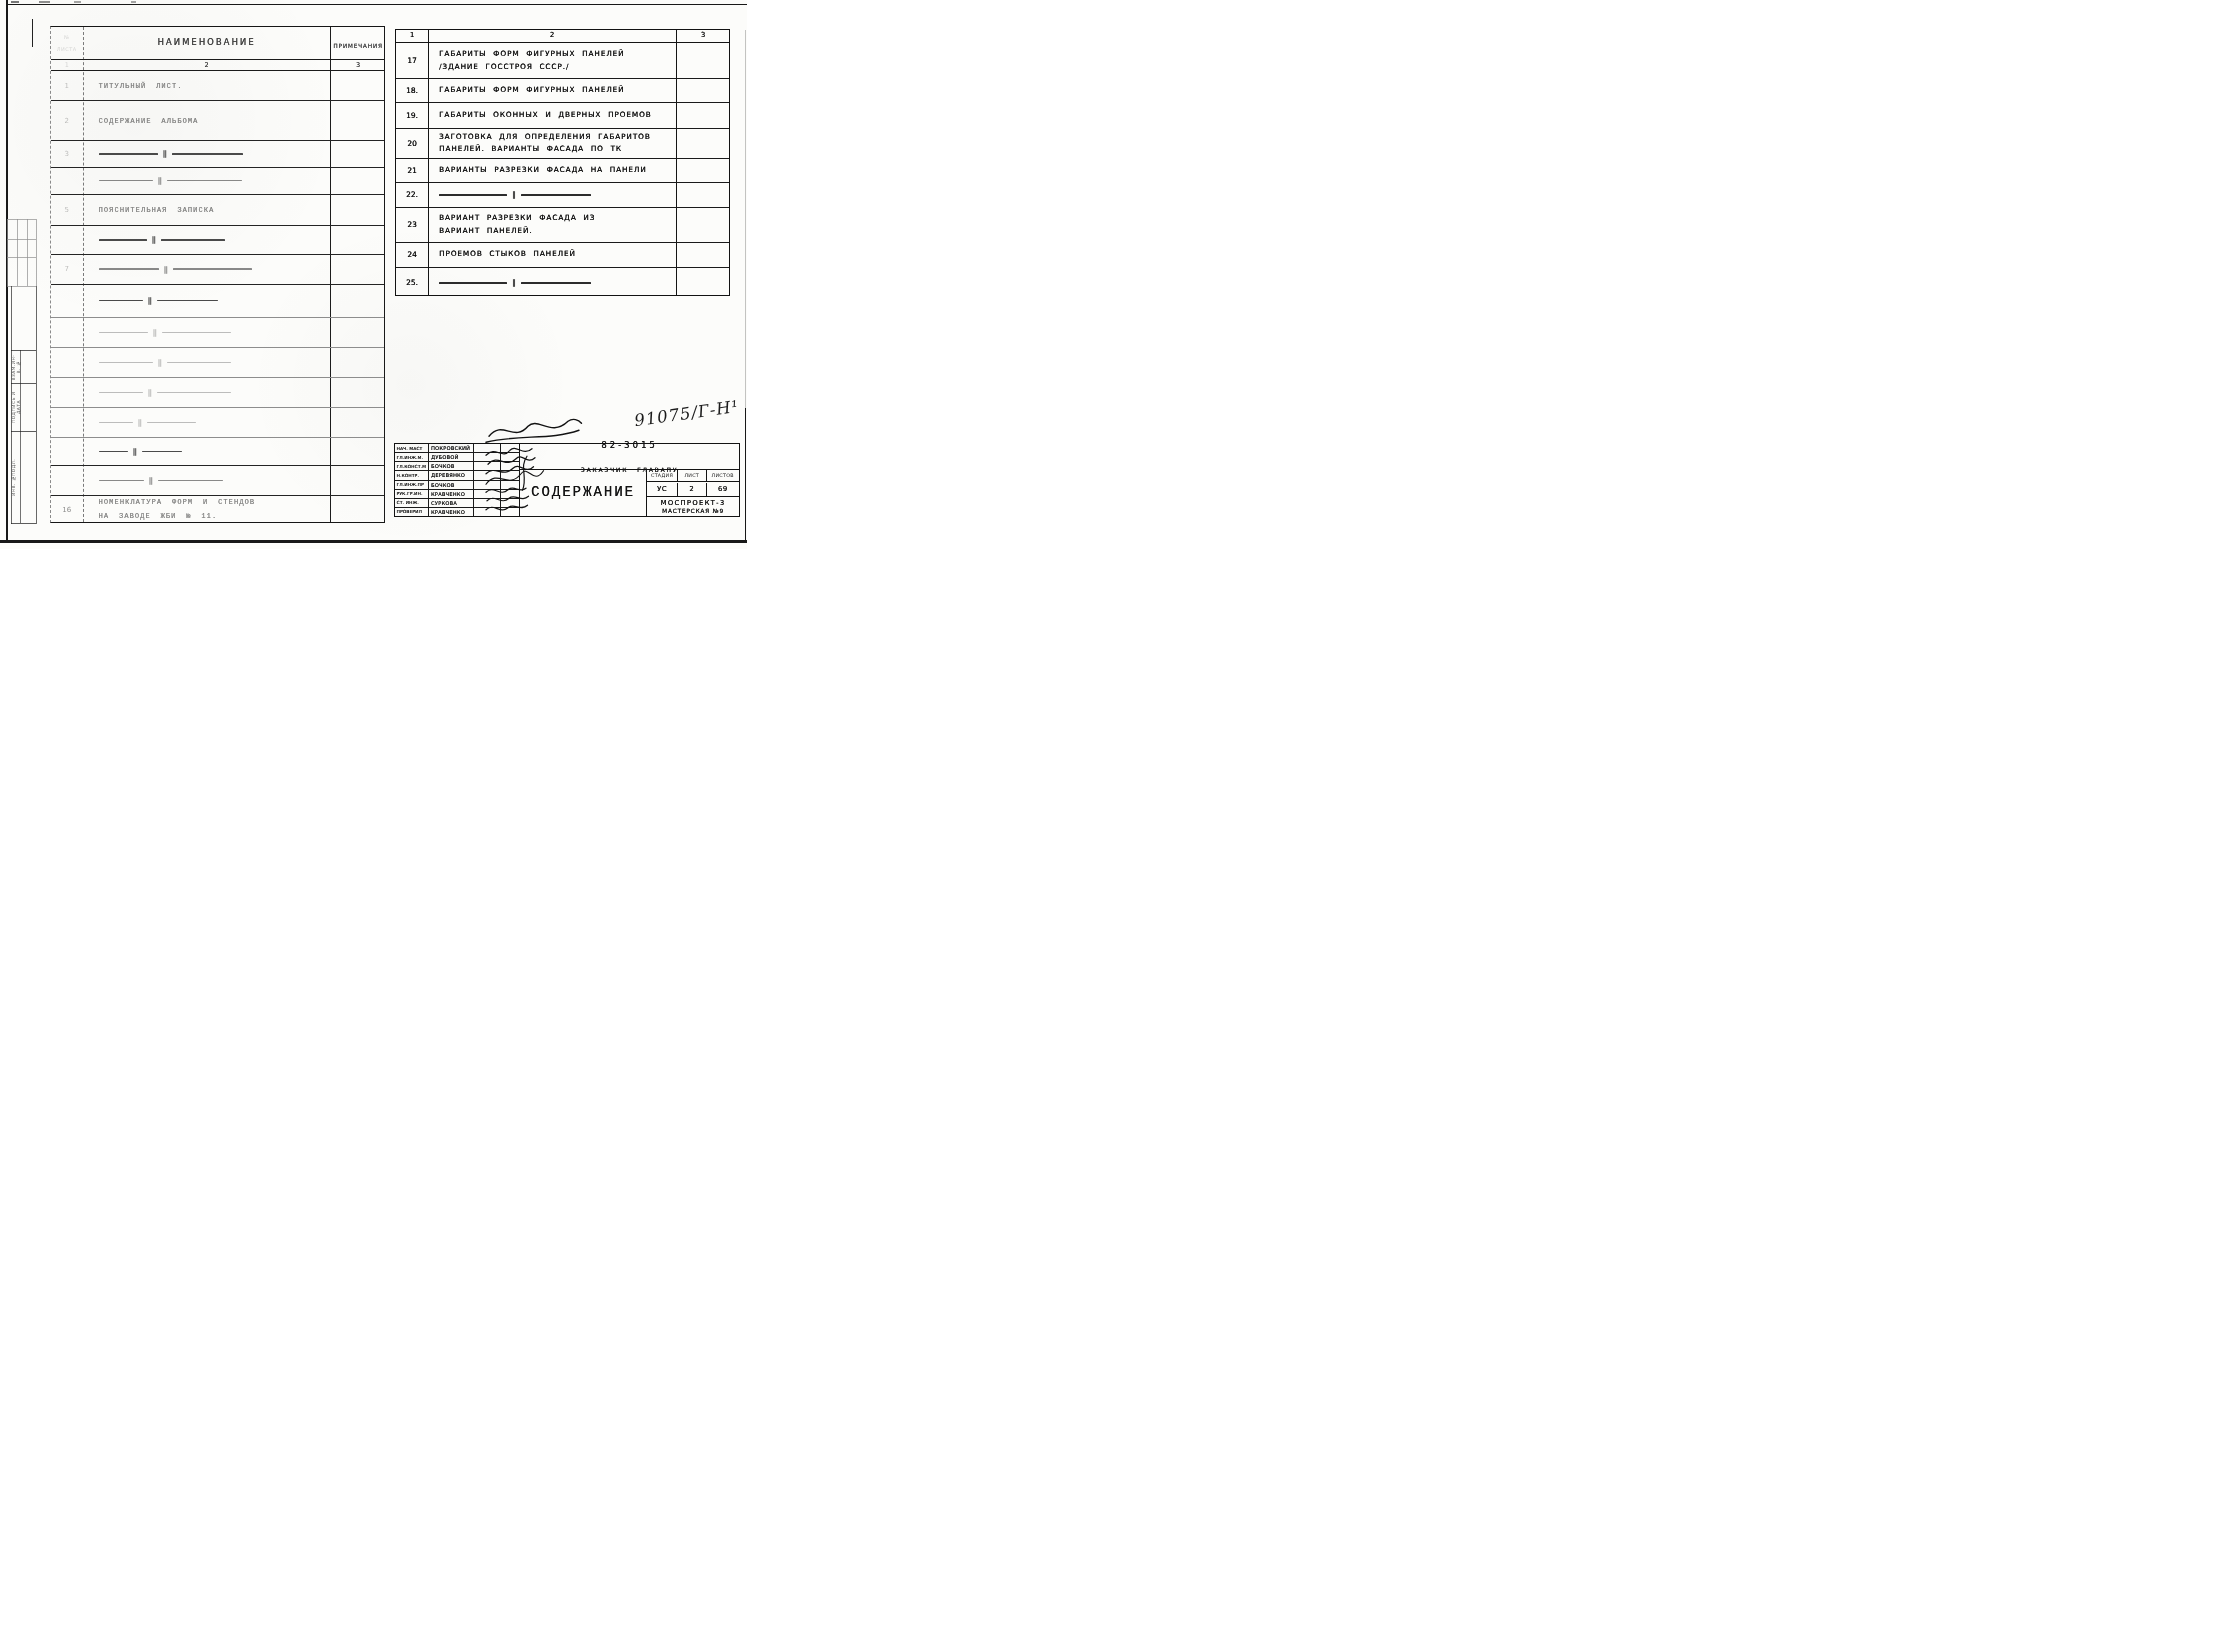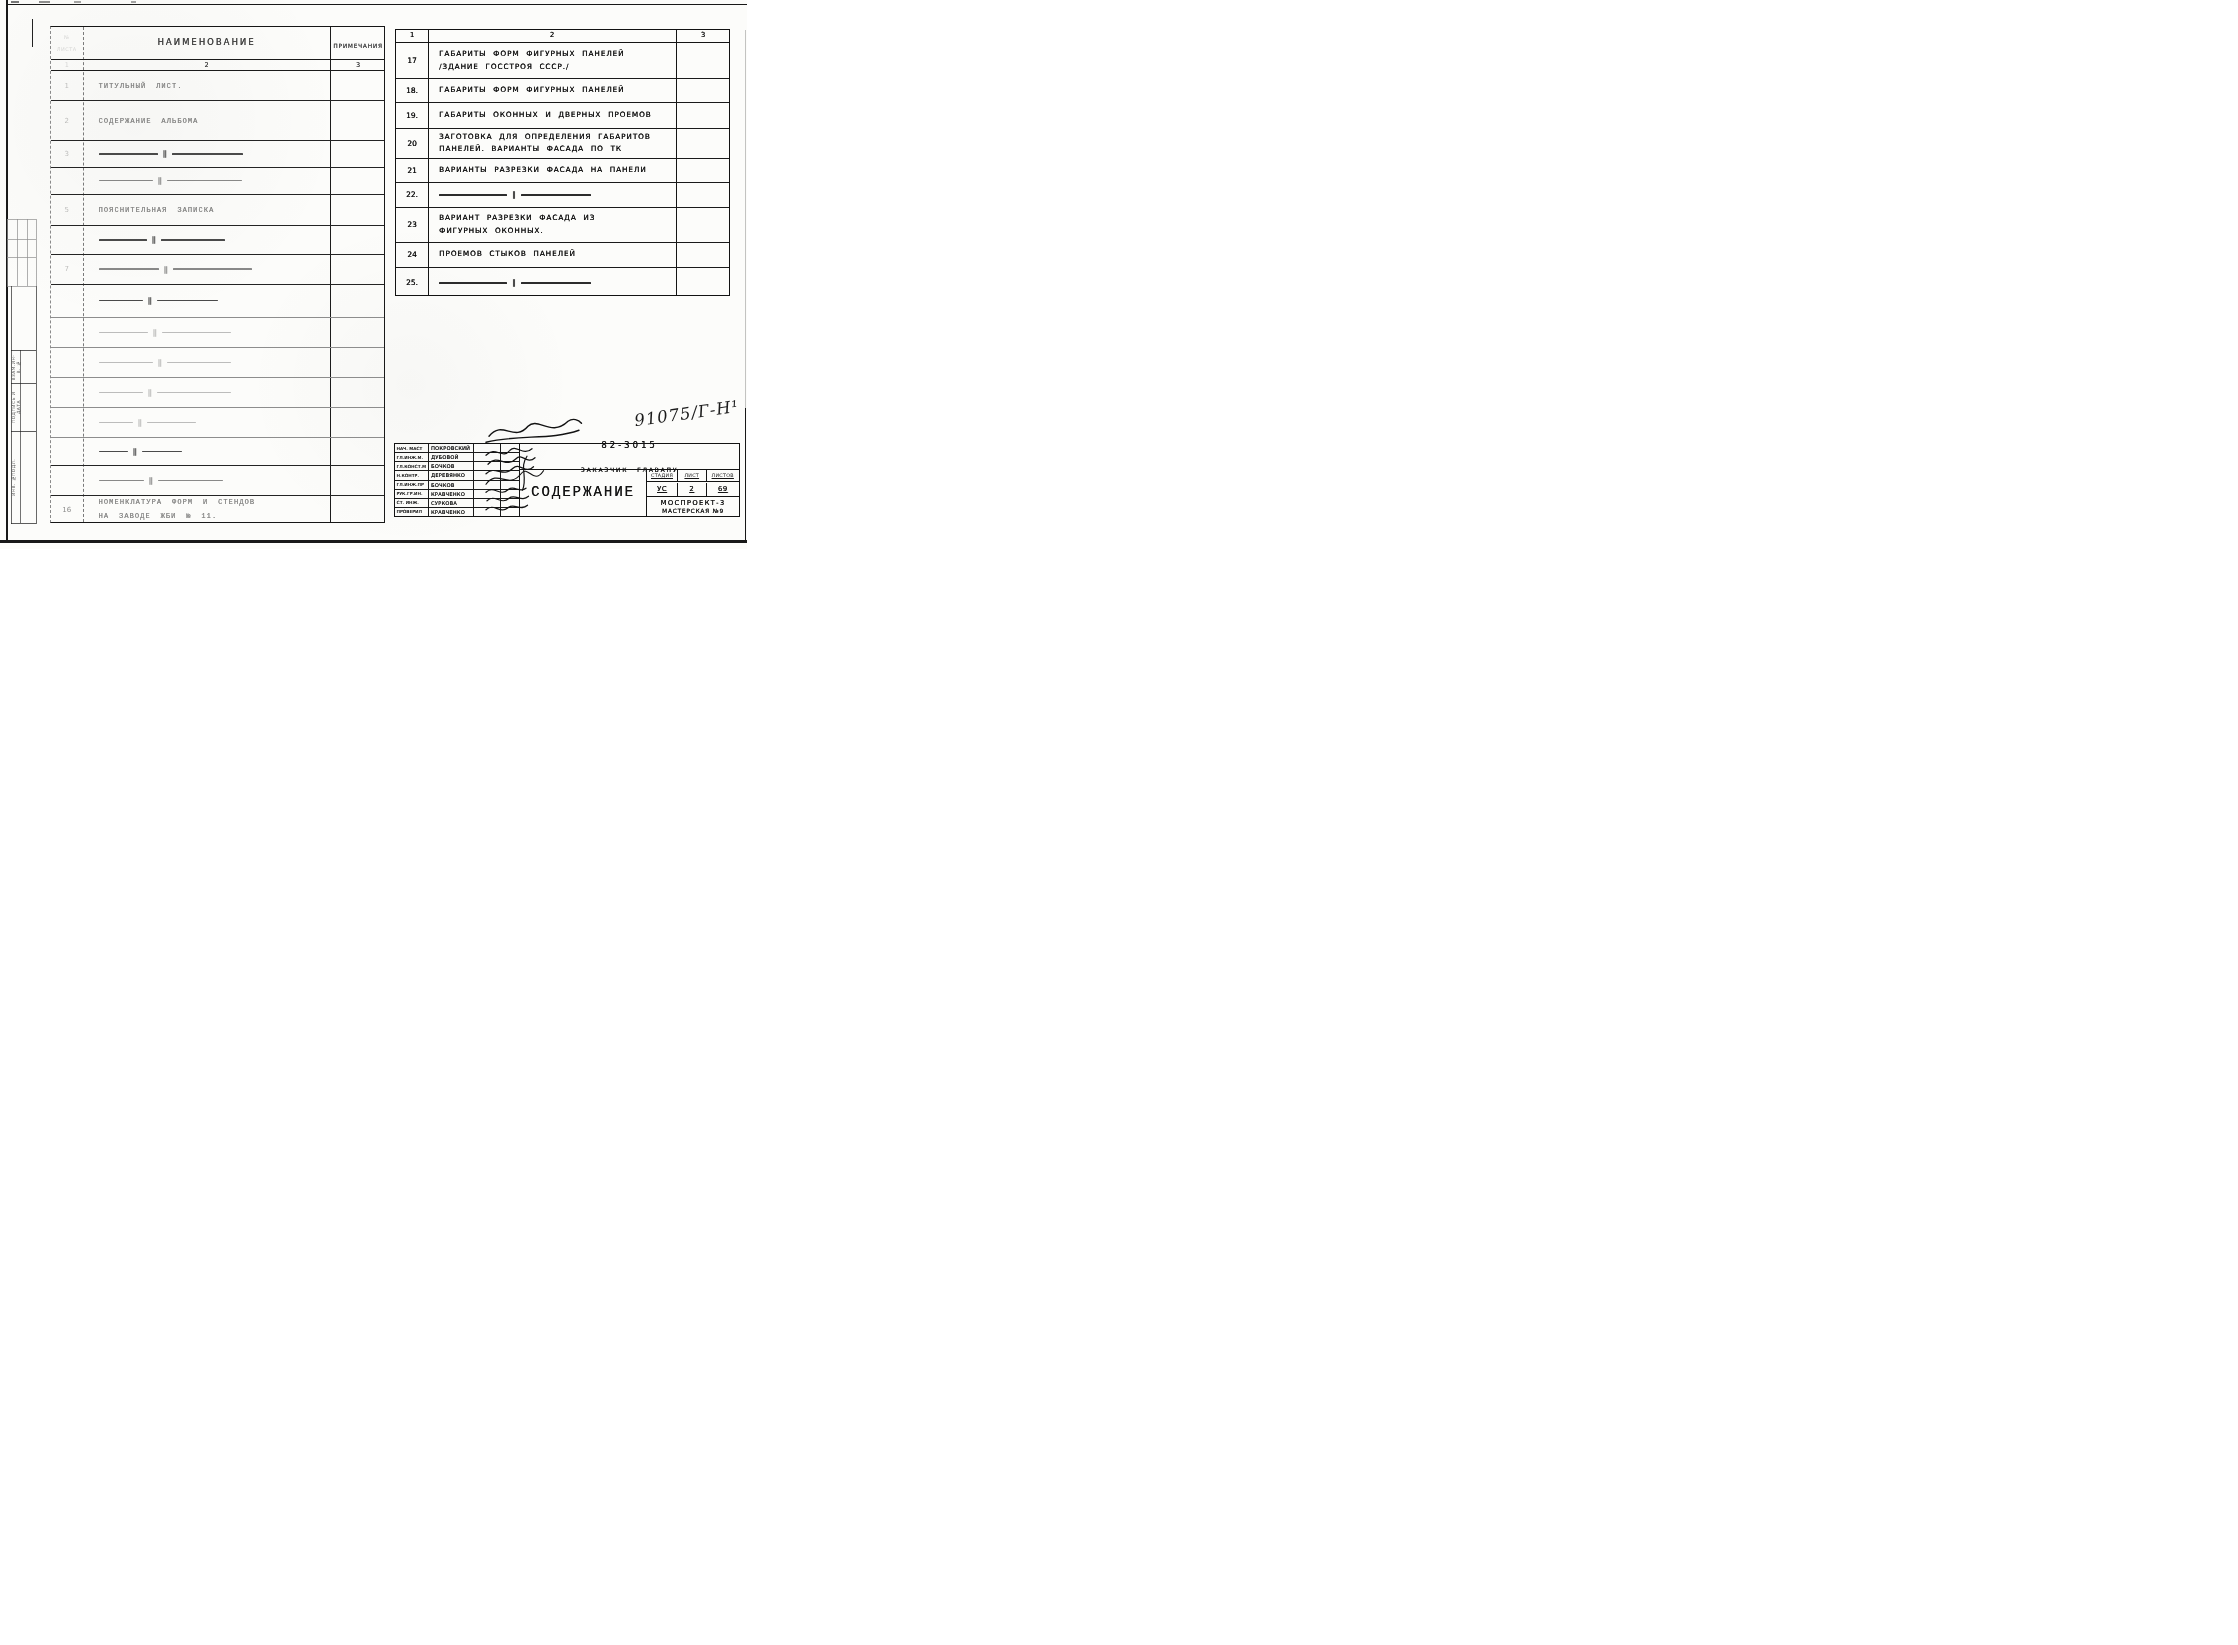--- a/index.html
+++ b/index.html
@@ -91,21 +91,21 @@
   .tb-code{ font-size:8.5px; letter-spacing:3px; color:#161616; }
   .tb-client{ font-size:6px; letter-spacing:1.8px; word-spacing:5px; color:#161616; }
   #tb-doc-title{ position:absolute; left:0; top:26px; width:126px; bottom:2px;
     display:flex; align-items:center; justify-content:center;
     font-size:14px; letter-spacing:2px; color:#141414;font-family:Liberation Mono, monospace; }
   #tb-stage{ position:absolute; left:126px; top:26px; right:0; bottom:0; border-left:1.1px solid #131313; }
   .stage-hrow{ position:absolute; left:0; top:0; right:0; height:12px; display:flex;
     border-bottom:0.9px solid #131313; }
   .stage-vrow{ position:absolute; left:0; top:13px; right:0; height:13.5px; display:flex;
     border-bottom:1px solid #131313; }
-  .stage-cell{ display:flex; align-items:center; justify-content:center; color:#141414;text-decoration:underline; }
+  .stage-cell{ display:flex; align-items:center; justify-content:center; color:#141414; }
   .stage-hrow .stage-cell{ font-size:4.8px; letter-spacing:0.3px; }
   .stage-vrow .stage-cell{ font-size:6.8px; letter-spacing:0.5px; }
   .sc1{ width:31px; border-right:0.9px solid #131313; }
   .sc2{ width:28.5px; border-right:0.9px solid #131313; }
   .sc3{ flex:1; }
   #tb-org{ position:absolute; left:0; top:27px; right:0; bottom:0;
     display:flex; flex-direction:column; align-items:center; justify-content:center; gap:0.5px; }
   .org1{ font-size:6.8px; letter-spacing:1.3px; color:#131313; }
   .org2{ font-size:5.8px; letter-spacing:0.8px; color:#131313; }
 
@@ -364,21 +364,21 @@
               <span class="ditto-mark ink">‖</span>
               <span class="dash" style="width: 70px;"></span>
             </div>
           </div>
           <div class="rt-cnote"></div>
         </div>
         <div class="rt-row" style="height: 35px;">
           <div class="rt-cnum ink">23</div>
           <div class="rt-cbody">
             <div class="ink">ВАРИАНТ РАЗРЕЗКИ ФАСАДА ИЗ</div>
-            <div class="ink">ФИГУРНЫХ ОКОННЫХ.</div>
+            <div class="ink">ВАРИАНТ ПАНЕЛЕЙ.</div>
           </div>
           <div class="rt-cnote"></div>
         </div>
         <div class="rt-row" style="height: 25px;">
           <div class="rt-cnum ink">24</div>
           <div class="rt-cbody">
             <div class="ink">ПРОЕМОВ СТЫКОВ ПАНЕЛЕЙ</div>
           </div>
           <div class="rt-cnote"></div>
         </div>

